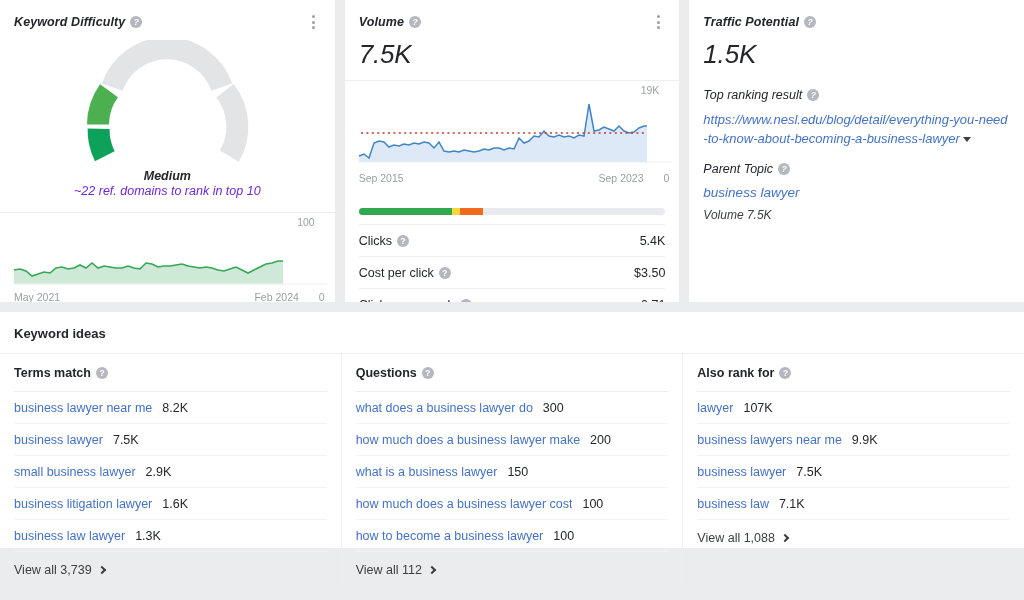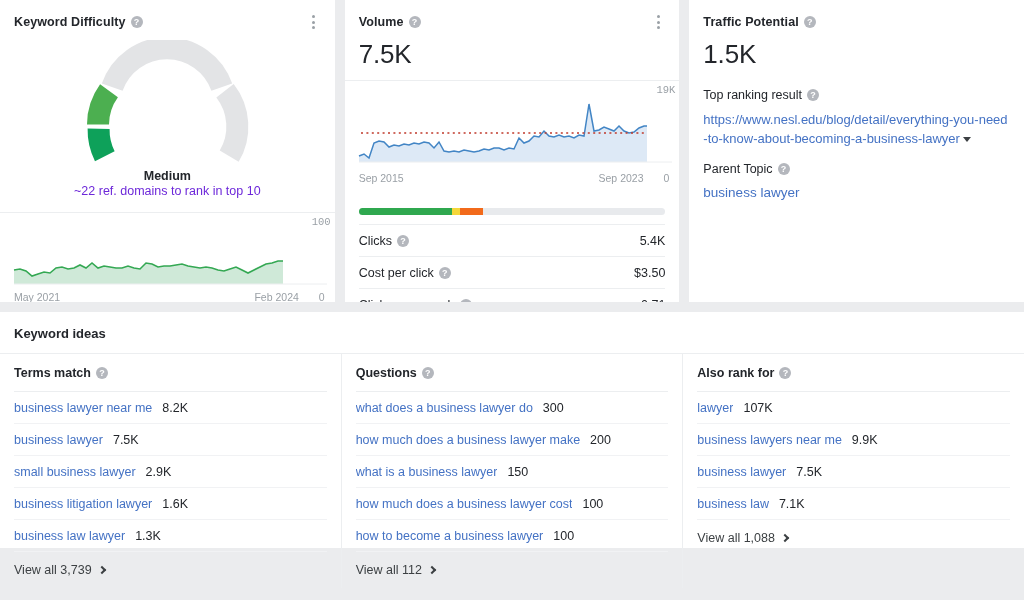--- a/index.html
+++ b/index.html
@@ -18,21 +18,21 @@
     gap: 10px;
     padding: 0 0 0 0;
     height: 302px;
   }
   .card {
     background: #fff;
     flex: 1 1 0;
     position: relative;
     overflow: hidden;
   }
-  .card-inner { padding: 12px 14px 0 14px; }
+  .card-inner { padding: 12px 14px 0 14px; font-style: italic; }
 
   .card-head {
     display: flex;
     align-items: center;
     justify-content: space-between;
     height: 20px;
   }
   .card-title-wrap { display: flex; align-items: center; gap: 5px; }
   .card-title {
     font-size: 12.5px; font-weight: bold; color: #23262b; letter-spacing: .1px;
@@ -67,21 +67,21 @@
   .gauge-sub {
     text-align: center; font-size: 12.5px; color: #6d28d9; margin-top: 0px;
   }
 
   
   .spark-wrap { position: relative; margin-top: 8px; }
   .spark-top-line { border-top: 1px solid #eceef0; }
   .axis-label {
     font-size: 10.5px; color: #9aa0a6;
   }
-  .spark-max { position: absolute; right: 4px; top: 3px; font-family: Liberation Mono, monospace; }
+  .spark-max { position: absolute; right: 20px; top: 3px; }
   .spark-foot {
     display: flex; justify-content: space-between; align-items: center;
     margin-top: 1px;
   }
   .spark-foot .right { display: flex; gap: 20px; }
 
   
   .seg-bar {
     display: flex; height: 7px; border-radius: 4px; overflow: hidden;
     background: #e8eaed; margin-top: 12px;
@@ -287,20 +287,21 @@
         </div>
 
         <div class="tp-url"><span>https://www.nesl.edu/blog/detail/everything-you-need-to-know-about-becoming-a-business-lawyer</span><span class="caret"></span></div>
 
         <div class="tp-label" style="margin-top:14px;">
           <span>Parent Topic</span>
           <span class="help">?</span>
         </div>
 
         <div class="tp-topic">business lawyer</div>
+        <div class="tp-vol">Volume 7.5K</div>
       </div>
     </div>
   </div>
 
   <div class="ideas">
     <div class="ideas-title">Keyword ideas</div>
 
     <div class="ideas-cols">
 
       <div class="ideas-col">

